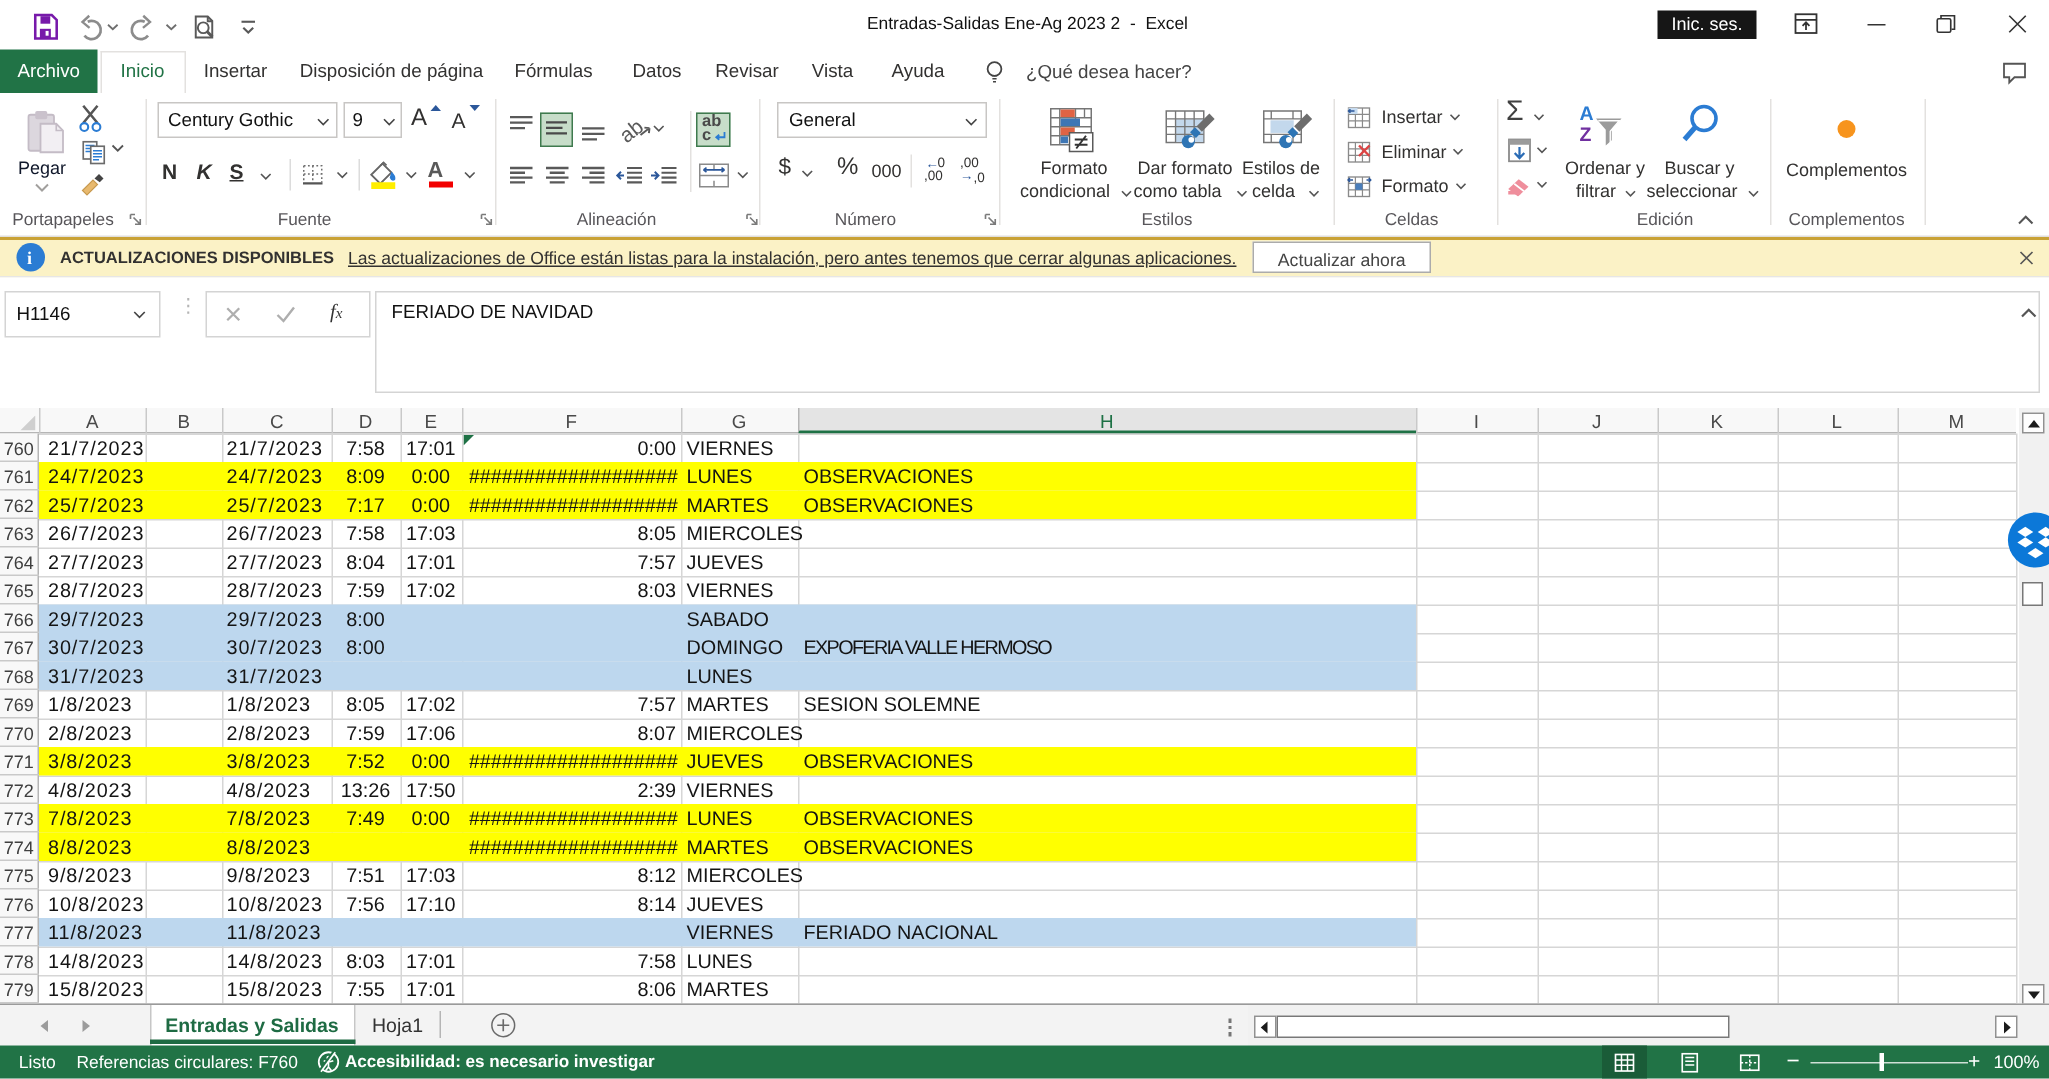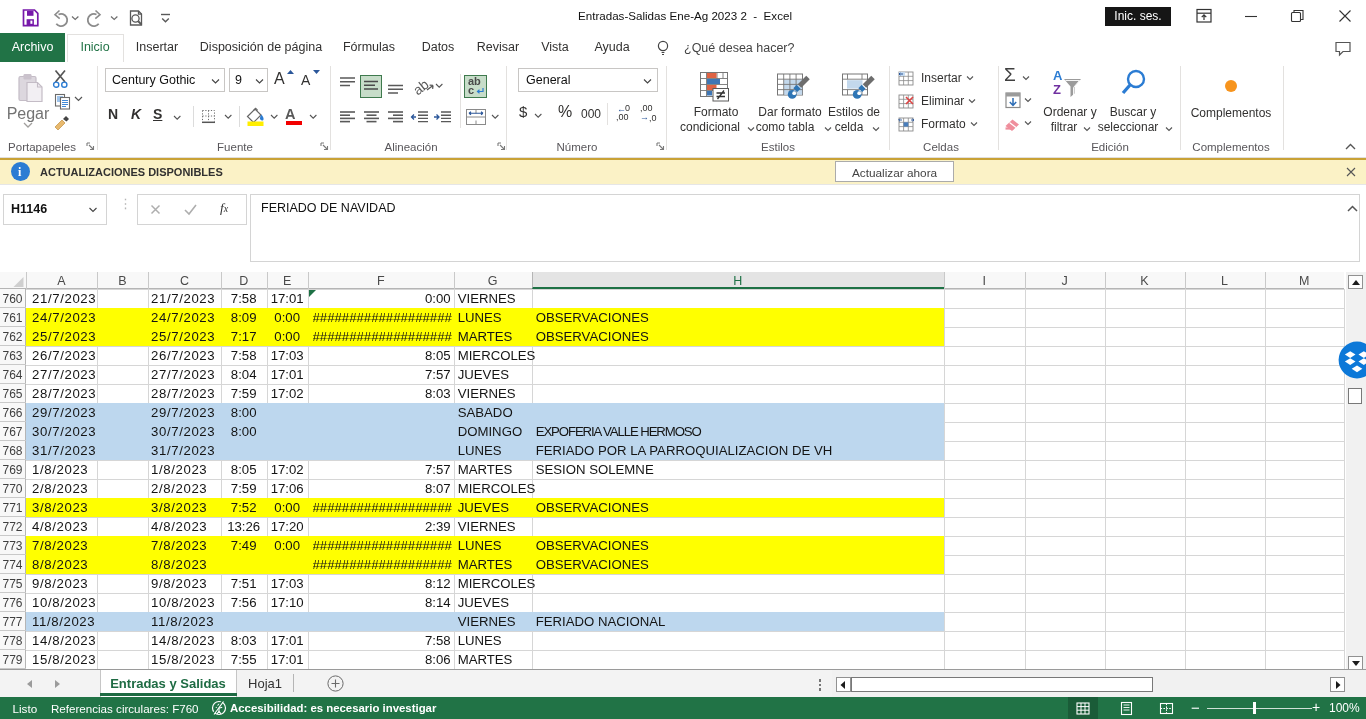--- a/index.html
+++ b/index.html
@@ -77,21 +77,21 @@
 <div class="ab" style="left:96.5px;top:66px;width:1px;height:84px;background:#e3e1df;"></div>
 <div class="ab" style="left:330px;top:66px;width:1px;height:84px;background:#e3e1df;"></div>
 <div class="ab" style="left:506px;top:66px;width:1px;height:84px;background:#e3e1df;"></div>
 <div class="ab" style="left:666px;top:66px;width:1px;height:84px;background:#e3e1df;"></div>
 <div class="ab" style="left:889px;top:66px;width:1px;height:84px;background:#e3e1df;"></div>
 <div class="ab" style="left:998px;top:66px;width:1px;height:84px;background:#e3e1df;"></div>
 <div class="ab" style="left:1180px;top:66px;width:1px;height:84px;background:#e3e1df;"></div>
 <div class="ab" style="left:1283px;top:66px;width:1px;height:84px;background:#e3e1df;"></div>
 <div class="ab" style="left:0;top:157px;width:1366px;height:1px;background:#e1dfdd;"></div>
 <div class="txt" style="left:42px;top:141px;transform:translateX(-50%);font-size:11.5px;color:#58565a;">Portapapeles</div>
-<div class="txt" style="left:203px;top:141px;transform:translateX(-50%);font-size:11.5px;color:#58565a;margin-left:32px;">Fuente</div>
+<div class="txt" style="left:203px;top:141px;transform:translateX(-50%);font-size:11.5px;color:#58565a;">Fuente</div>
 <div class="txt" style="left:411px;top:141px;transform:translateX(-50%);font-size:11.5px;color:#58565a;">Alineación</div>
 <div class="txt" style="left:577px;top:141px;transform:translateX(-50%);font-size:11.5px;color:#58565a;">Número</div>
 <div class="txt" style="left:778px;top:141px;transform:translateX(-50%);font-size:11.5px;color:#58565a;">Estilos</div>
 <div class="txt" style="left:941px;top:141px;transform:translateX(-50%);font-size:11.5px;color:#58565a;">Celdas</div>
 <div class="txt" style="left:1086px;top:141px;transform:translateX(-50%);font-size:11.5px;color:#58565a;margin-left:24px;">Edición</div>
 <div class="txt" style="left:1231px;top:141px;transform:translateX(-50%);font-size:11.5px;color:#58565a;">Complementos</div>
 <svg class="ab" style="left:85px;top:141px" width="11" height="11" viewBox="0 0 11 11">
       <path d="M2 2 h3 M2 2 v3 M4 4 l4 4 M8.5 5 v3.5 h-3.5 M8.5 8.5 l0 0" stroke="#7a7a7a" stroke-width="1.1" fill="none"></path>
     </svg>
 <svg class="ab" style="left:319px;top:141px" width="11" height="11" viewBox="0 0 11 11">
@@ -103,21 +103,21 @@
 <svg class="ab" style="left:655px;top:141px" width="11" height="11" viewBox="0 0 11 11">
       <path d="M2 2 h3 M2 2 v3 M4 4 l4 4 M8.5 5 v3.5 h-3.5 M8.5 8.5 l0 0" stroke="#7a7a7a" stroke-width="1.1" fill="none"></path>
     </svg>
 
 <svg class="ab" style="left:16px;top:73px" width="29" height="30" viewBox="0 0 29 30">
  <rect x="3" y="3.5" width="17" height="24" rx="1.5" fill="#dcd7de" stroke="#c4bcc6" stroke-width="1.2"></rect>
  <rect x="7.5" y="1" width="8" height="5.5" rx="1.2" fill="#cac2cc"></rect>
  <path d="M11 9.5 h10.5 l4.5 4.5 v14.5 h-15 z" fill="#f2eff3" stroke="#c4bcc6" stroke-width="1.2"></path>
  <path d="M21.5 9.5 v4.5 h4.5" fill="none" stroke="#c4bcc6" stroke-width="1.1"></path>
 </svg>
-<div class="txt" style="left:28px;top:105px;transform:translateX(-50%);font-size:16px;color:#737373;">Pegar</div>
+<div class="txt" style="left:28px;top:105px;transform:translateX(-50%);font-size:12px;color:#0f172a;">Pegar</div>
 <svg class="ab" style="left:22px;top:121px" width="12" height="8" viewBox="0 0 12 8">
       <path d="M2 2 l4 4 4-4" stroke="#a19f9d" stroke-width="1.3" fill="none"></path>
     </svg>
 <svg class="ab" style="left:52px;top:69px" width="20" height="20" viewBox="0 0 20 20">
  <g stroke="#555" stroke-width="1.7" fill="none">
   <path d="M3.5 1.5 l9.5 11.5 M13 1.5 l-9.5 11.5"></path>
  </g>
  <g stroke="#2b7cd3" stroke-width="1.4" fill="none">
   <circle cx="4.2" cy="15.7" r="2.6"></circle>
         <circle cx="12.3" cy="15.7" r="2.6"></circle>
@@ -391,30 +391,31 @@
 <div class="ab" style="left:1225px;top:80px;width:12px;height:12px;border-radius:50%;background:#f7941d;"></div>
 <div class="txt" style="left:1231px;top:106px;transform:translateX(-50%);font-size:12px;color:#323130;">Complementos</div>
 <svg class="ab" style="left:1344px;top:142px" width="13" height="9" viewBox="0 0 13 9">
       <path d="M2 7 l4.5-4.5 4.5 4.5" stroke="#555" stroke-width="1.4" fill="none"></path>
     </svg>
 
 <div class="ab" style="left:0;top:158px;width:1366px;height:27px;background:#fbf2c6;border-top:2px solid #c9a236;border-bottom:1px solid #e6e6e6;"></div>
 <div class="ab" style="left:11px;top:162px;width:19px;height:19px;border-radius:50%;background:#2b7cd3;"></div>
 <div class="txt" style="left:18px;top:165px;font-size:12px;font-weight:bold;font-family:'Liberation Serif',serif;color:#fff;">i</div>
 <div class="txt" style="left:40px;top:166px;font-size:11px;font-weight:bold;color:#323130;">ACTUALIZACIONES DISPONIBLES</div>
+<div class="txt" style="left:232px;top:165.5px;font-size:11.7px;color:#323130;text-decoration:underline;">Las actualizaciones de Office están listas para la instalación, pero antes tenemos que cerrar algunas aplicaciones.</div>
 <div class="ab" style="left:835px;top:161px;width:119px;height:21px;background:#fff;border:1px solid #ababab;">
   <div class="txt" style="left:50%;top:4px;transform:translateX(-50%);font-size:11.8px;color:#444;">Actualizar ahora</div>
 </div>
 <svg class="ab" style="left:1345px;top:166px" width="12" height="12" viewBox="0 0 12 12">
       <path d="M2 2 l8 8 M10 2 l-8 8" stroke="#555" stroke-width="1.1"></path>
     </svg>
 
 <div class="ab" style="left:0;top:185px;width:1366px;height:87px;background:#fff;"></div>
 <div class="ab" style="left:3px;top:194px;width:104px;height:31px;border:1px solid #d4d4d4;background:#fff;"></div>
-<div class="txt" style="left:11px;top:202px;font-size:12.5px;color:#111;font-weight:bold;">H1146</div>
+<div class="txt" style="left:11px;top:202px;font-size:12.5px;color:#111;">H1146</div>
 <svg class="ab" style="left:88px;top:206px" width="10" height="8" viewBox="0 0 10 8">
       <path d="M1.5 2 l3.5 3.5 3.5-3.5" stroke="#444" stroke-width="1.1" fill="none"></path>
     </svg>
 <div class="ab" style="left:119px;top:201px;width:3px;height:18px;color:#b5b5b5;font-size:13px;line-height:6px;">⋮</div>
 <div class="ab" style="left:137px;top:194px;width:110px;height:31px;border:1px solid #d4d4d4;background:#fff;"></div>
 <svg class="ab" style="left:149px;top:203px" width="13" height="13" viewBox="0 0 13 13">
       <path d="M2.5 2.5 l8 8 M10.5 2.5 l-8 8" stroke="#aeaeae" stroke-width="1.5"></path>
     </svg>
 <svg class="ab" style="left:183px;top:203px" width="15" height="13" viewBox="0 0 15 13">
       <path d="M2 7 l4 4 7-9" stroke="#aeaeae" stroke-width="1.6" fill="none"></path>
@@ -584,21 +585,20 @@
 <div class="txt" style="left:243.7px;top:404.8px;transform:translateX(-50%);font-size:13.2px;color:#141414;">8:00</div>
 <div class="txt" style="left:457.7px;top:404.8px;font-size:13.2px;color:#141414;">SABADO</div>
 <div class="txt" style="left:32px;top:423.8px;font-size:13.2px;letter-spacing:0.62px;color:#141414;">30/7/2023</div>
 <div class="txt" style="left:151px;top:423.8px;font-size:13.2px;letter-spacing:0.62px;color:#141414;">30/7/2023</div>
 <div class="txt" style="left:243.7px;top:423.8px;transform:translateX(-50%);font-size:13.2px;color:#141414;">8:00</div>
 <div class="txt" style="left:457.7px;top:423.8px;font-size:13.2px;color:#141414;">DOMINGO</div>
 <div class="txt" style="left:535.7px;top:423.8px;font-size:13.2px;letter-spacing:-1.1px;color:#141414;">EXPOFERIA VALLE HERMOSO</div>
 <div class="txt" style="left:32px;top:442.8px;font-size:13.2px;letter-spacing:0.62px;color:#141414;">31/7/2023</div>
 <div class="txt" style="left:151px;top:442.8px;font-size:13.2px;letter-spacing:0.62px;color:#141414;">31/7/2023</div>
 <div class="txt" style="left:457.7px;top:442.8px;font-size:13.2px;color:#141414;">LUNES</div>
-<div class="txt" style="left:535.7px;top:442.8px;font-size:13.2px;color:#141414;">FERIADO POR LA PARROQUIALIZACION DE VH</div>
 <div class="txt" style="left:32px;top:461.8px;font-size:13.2px;letter-spacing:0.62px;color:#141414;">1/8/2023</div>
 <div class="txt" style="left:151px;top:461.8px;font-size:13.2px;letter-spacing:0.62px;color:#141414;">1/8/2023</div>
 <div class="txt" style="left:243.7px;top:461.8px;transform:translateX(-50%);font-size:13.2px;color:#141414;">8:05</div>
 <div class="txt" style="left:287.2px;top:461.8px;transform:translateX(-50%);font-size:13.2px;color:#141414;">17:02</div>
 <div class="txt" style="right:915.3px;top:461.8px;font-size:13.2px;color:#141414;">7:57</div>
 <div class="txt" style="left:457.7px;top:461.8px;font-size:13.2px;color:#141414;">MARTES</div>
 <div class="txt" style="left:535.7px;top:461.8px;font-size:13.2px;color:#141414;">SESION SOLEMNE</div>
 <div class="txt" style="left:32px;top:480.8px;font-size:13.2px;letter-spacing:0.62px;color:#141414;">2/8/2023</div>
 <div class="txt" style="left:151px;top:480.8px;font-size:13.2px;letter-spacing:0.62px;color:#141414;">2/8/2023</div>
 <div class="txt" style="left:243.7px;top:480.8px;transform:translateX(-50%);font-size:13.2px;color:#141414;">7:59</div>
@@ -608,21 +608,21 @@
 <div class="txt" style="left:32px;top:499.8px;font-size:13.2px;letter-spacing:0.62px;color:#141414;">3/8/2023</div>
 <div class="txt" style="left:151px;top:499.8px;font-size:13.2px;letter-spacing:0.62px;color:#141414;">3/8/2023</div>
 <div class="txt" style="left:243.7px;top:499.8px;transform:translateX(-50%);font-size:13.2px;color:#141414;">7:52</div>
 <div class="txt" style="left:287.2px;top:499.8px;transform:translateX(-50%);font-size:13.2px;color:#141414;">0:00</div>
 <div class="ab" style="left:312.5px;top:499.8px;width:140px;height:15px;overflow:hidden;font-size:13.2px;color:#141414;">###################</div>
 <div class="txt" style="left:457.7px;top:499.8px;font-size:13.2px;color:#141414;">JUEVES</div>
 <div class="txt" style="left:535.7px;top:499.8px;font-size:13.2px;color:#141414;">OBSERVACIONES</div>
 <div class="txt" style="left:32px;top:518.8px;font-size:13.2px;letter-spacing:0.62px;color:#141414;">4/8/2023</div>
 <div class="txt" style="left:151px;top:518.8px;font-size:13.2px;letter-spacing:0.62px;color:#141414;">4/8/2023</div>
 <div class="txt" style="left:243.7px;top:518.8px;transform:translateX(-50%);font-size:13.2px;color:#141414;">13:26</div>
-<div class="txt" style="left:287.2px;top:518.8px;transform:translateX(-50%);font-size:13.2px;color:#141414;">17:20</div>
+<div class="txt" style="left:287.2px;top:518.8px;transform:translateX(-50%);font-size:13.2px;color:#141414;">17:50</div>
 <div class="txt" style="right:915.3px;top:518.8px;font-size:13.2px;color:#141414;">2:39</div>
 <div class="txt" style="left:457.7px;top:518.8px;font-size:13.2px;color:#141414;">VIERNES</div>
 <div class="txt" style="left:32px;top:537.8px;font-size:13.2px;letter-spacing:0.62px;color:#141414;">7/8/2023</div>
 <div class="txt" style="left:151px;top:537.8px;font-size:13.2px;letter-spacing:0.62px;color:#141414;">7/8/2023</div>
 <div class="txt" style="left:243.7px;top:537.8px;transform:translateX(-50%);font-size:13.2px;color:#141414;">7:49</div>
 <div class="txt" style="left:287.2px;top:537.8px;transform:translateX(-50%);font-size:13.2px;color:#141414;">0:00</div>
 <div class="ab" style="left:312.5px;top:537.8px;width:140px;height:15px;overflow:hidden;font-size:13.2px;color:#141414;">###################</div>
 <div class="txt" style="left:457.7px;top:537.8px;font-size:13.2px;color:#141414;">LUNES</div>
 <div class="txt" style="left:535.7px;top:537.8px;font-size:13.2px;color:#141414;">OBSERVACIONES</div>
 <div class="txt" style="left:32px;top:556.8px;font-size:13.2px;letter-spacing:0.62px;color:#141414;">8/8/2023</div>

